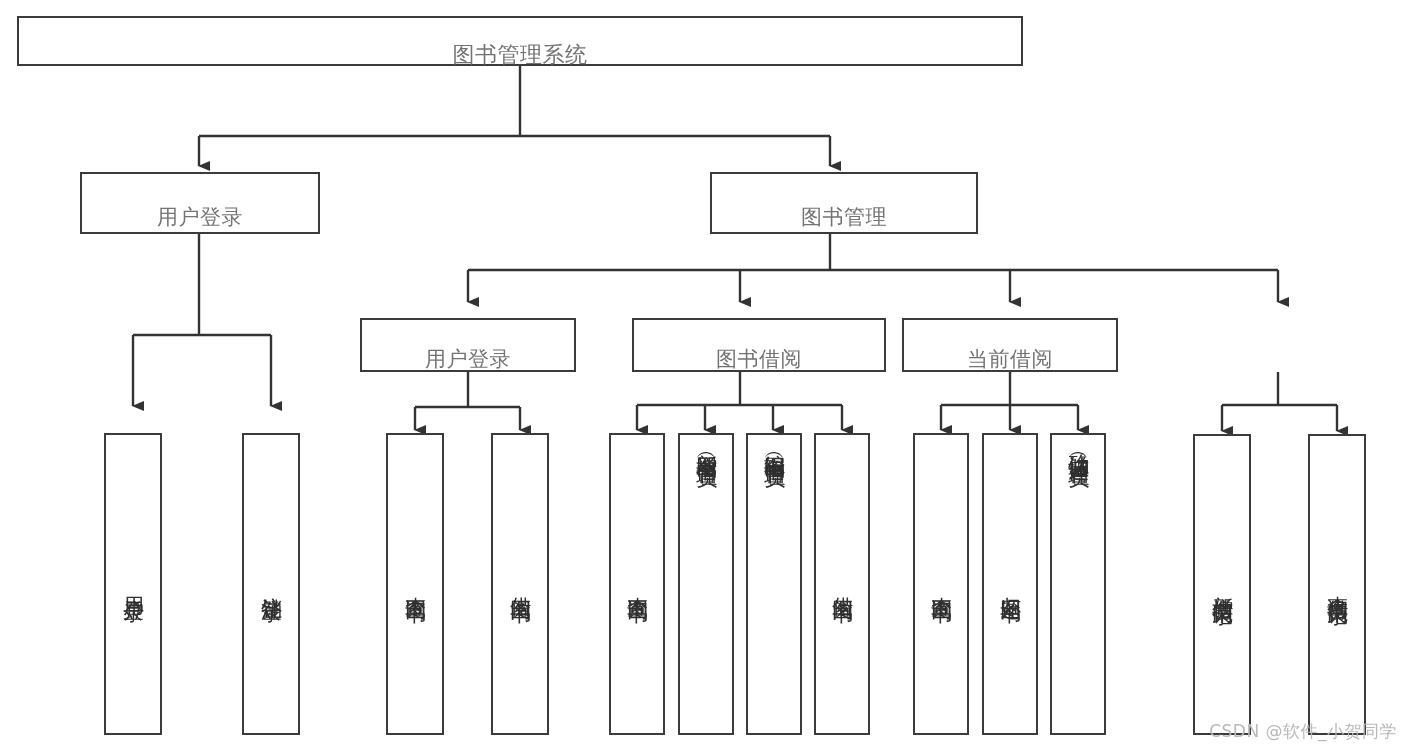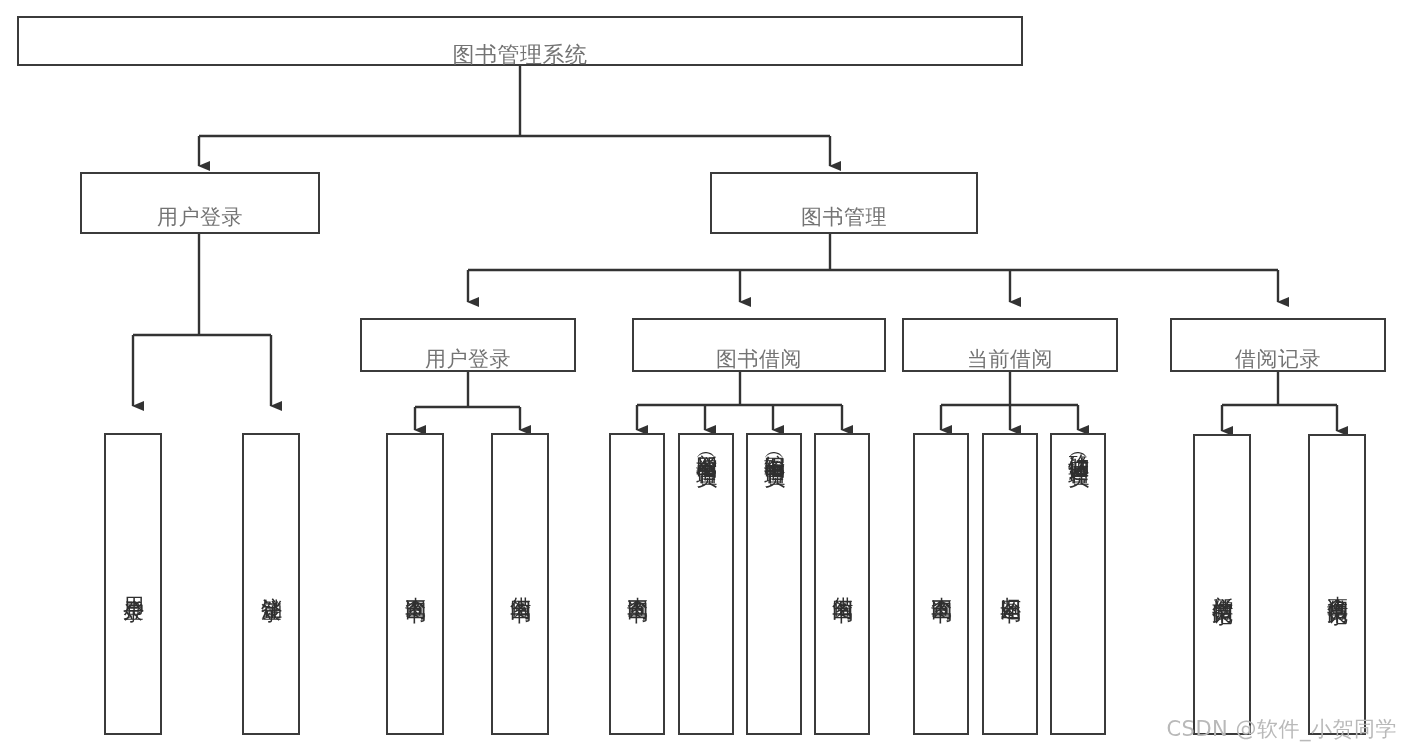--- a/index.html
+++ b/index.html
@@ -71,21 +71,21 @@
     justify-content: center;
   }
   .leaf-inner.top {
     align-items: flex-start;
     padding-top: 2px;
   }
   .watermark {
     position: absolute;
     right: 8px;
     bottom: 4px;
-    font-size: 21px;
+    font-size: 17px;
     color: #b9b9b9;
     letter-spacing: 0.5px;
     white-space: nowrap;
   }
 </style>
 </head>
 <body>
 
 <div id="canvas">
 
@@ -159,23 +159,20 @@
   </div>
 
   <div class="node" style="left:632px; top:318px; width:254px; height:54px;">
     <span class="label-h">图书借阅</span>
   </div>
 
   <div class="node" style="left:902px; top:318px; width:216px; height:54px;">
     <span class="label-h">当前借阅</span>
   </div>
 
-  <div class="node" style="left:1170px; top:318px; width:216px; height:54px;">
-    <span class="label-h">借阅记录</span>
-  </div>
 
   <div class="node leaf" style="left:104px; top:433px; width:58px; height:302px;">
     <div class="leaf-inner">
       <span class="label-v">用户登录</span>
     </div>
   </div>
 
   <div class="node leaf" style="left:242px; top:433px; width:58px; height:302px;">
     <div class="leaf-inner">
       <span class="label-v">注销登录</span>

